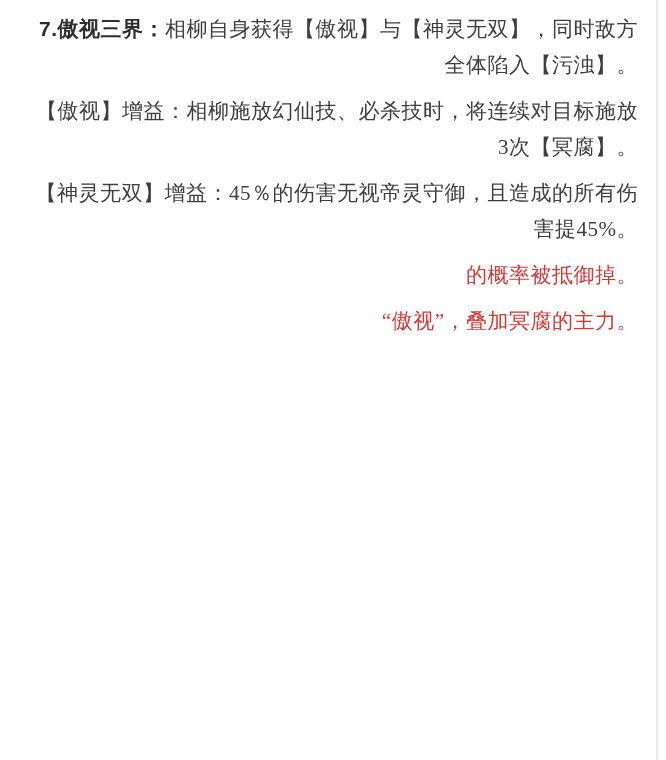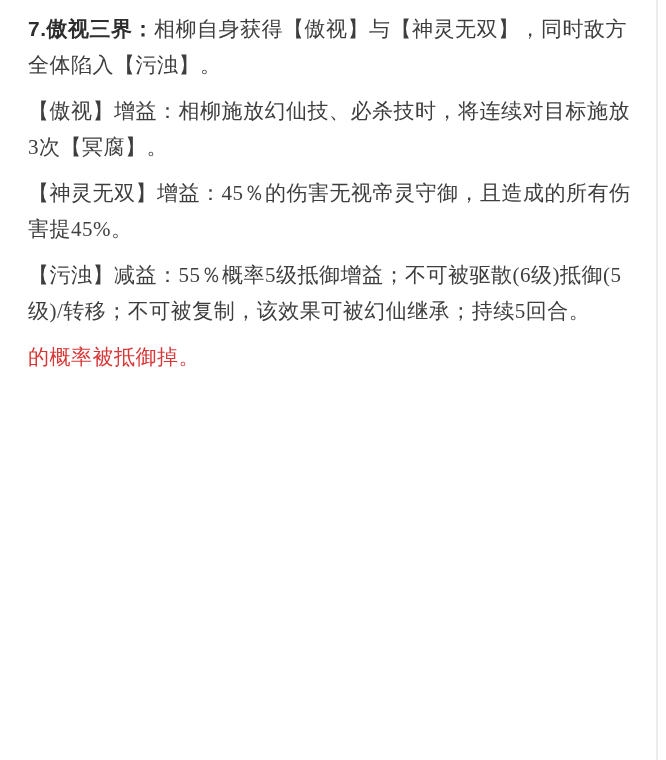--- a/index.html
+++ b/index.html
@@ -24,20 +24,21 @@
     padding: 11px 28px 0 28px;
     font-family: "Liberation Serif", "DejaVu Serif", serif;
   }
   .para {
     font-size: 21px;
     line-height: 36px;
     margin: 0 0 10px 0;
     color: var(--text-color);
     letter-spacing: 0.5px;
     word-break: break-all;
+    text-align: right;
   }
   .para.red { color: var(--red-color); }
   .para-lead {
     font-weight: 700;
     color: var(--heading-color);
     font-family: "Liberation Sans", "DejaVu Sans", sans-serif;
   }
   .page-right-border {
     position: absolute;
     top: 0;
@@ -51,21 +52,21 @@
 <body>
 
 <div class="page">
 
   <p class="para"><span class="para-lead">7.傲视三界：</span><span>相柳自身获得【傲视】与【神灵无双】，同时敌方全体陷入【污浊】。</span></p>
 
   <p class="para">【傲视】增益：相柳施放幻仙技、必杀技时，将连续对目标施放3次【冥腐】。</p>
 
   <p class="para">【神灵无双】增益：45％的伤害无视帝灵守御，且造成的所有伤害提45%。</p>
 
-  <p class="para">【污浊】减益：55％概率5级抵御增益；不可被驱散(6级)抵御(5级)/转移；不可被复制，该效果可被幻仙继承；持续5回合。</p>
 
   <p class="para red">的概率被抵御掉。</p>
 
+  <p class="para red">“傲视”，叠加冥腐的主力。</p>
 
 
 
   <div class="page-right-border"></div>
 </div>
 
 </body></html>

